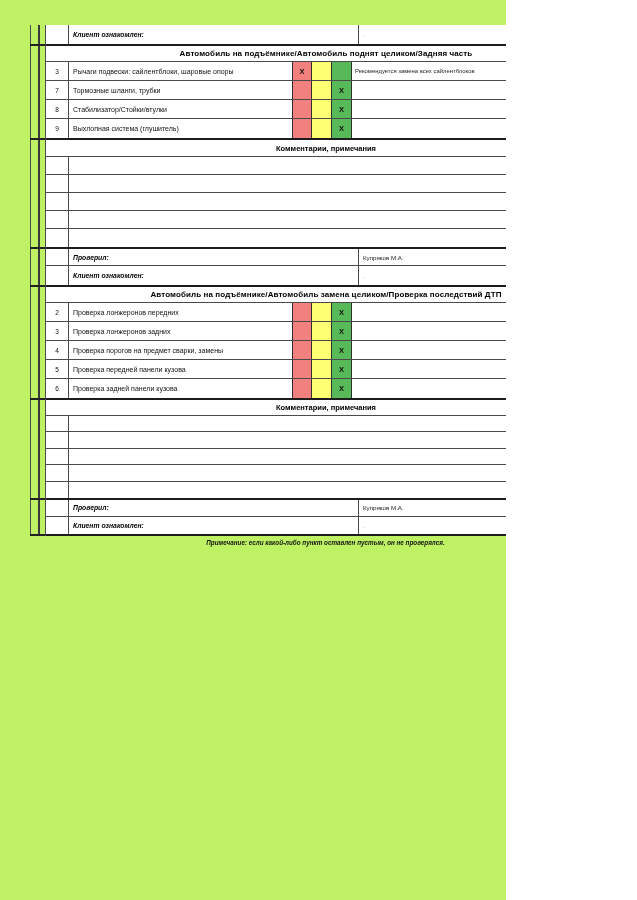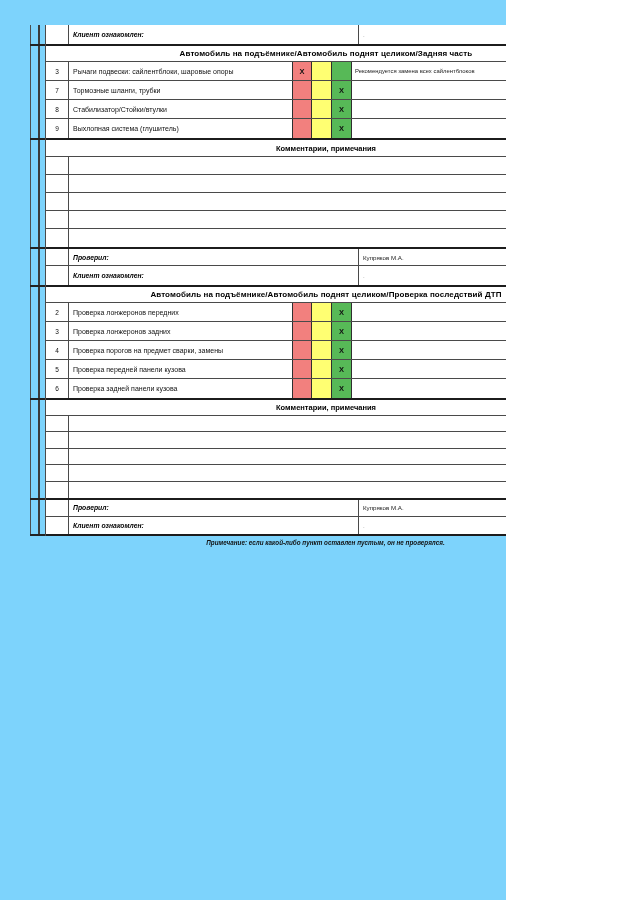--- a/index.html
+++ b/index.html
@@ -1,20 +1,20 @@
 <!DOCTYPE html>
 <html><head>
 <meta charset="utf-8">
 <style>
   * { margin:0; padding:0; box-sizing:border-box; }
   html,body { background:#ffffff; }
   .page {
     position:relative;
     width:506px; height:900px;
-    background:#7dd3fc;
+    background:#bef264;
     font-family:"Liberation Sans", sans-serif;
     color:#000;
     overflow:hidden;
   }
   
   .frame-v { position:absolute; top:25px; height:511px; width:1px; background:#4d4d4d; }
   .frame-v.v1 { left:30px; }
   .frame-v.v2 { left:38px; width:2px; background:#3a3a3a; }
   
   .ext { position:absolute; left:30px; width:15px; height:2px; background:#222; }
@@ -137,21 +137,21 @@
       <div class="cell label-cell">Проверил:</div>
       <div class="cell value-cell">Купряков М.А.</div>
     </div>
     <div class="row h19 no-bb">
       <div class="cell num"></div>
       <div class="cell label-cell">Клиент ознакомлен:</div>
       <div class="cell value-cell dot">.</div>
     </div>
 
     <div class="row h18 section-header thick-top">
-      <span>Автомобиль на подъёмнике/Автомобиль поднят целиком/Проверка последствий ДТП</span>
+      <span>Автомобиль на подъёмнике/Автомобиль замена целиком/Проверка последствий ДТП</span>
     </div>
 
     <div class="row h19">
       <div class="cell num">2</div>
       <div class="cell desc">Проверка лонжеронов передних</div>
       <div class="cell mark first" style="background-color: rgb(242, 128, 126);"></div>
       <div class="cell mark" style="background-color: rgb(255, 255, 114);"></div>
       <div class="cell mark" style="background-color: rgb(87, 185, 87);">X</div>
       <div class="cell comment"></div>
     </div>

